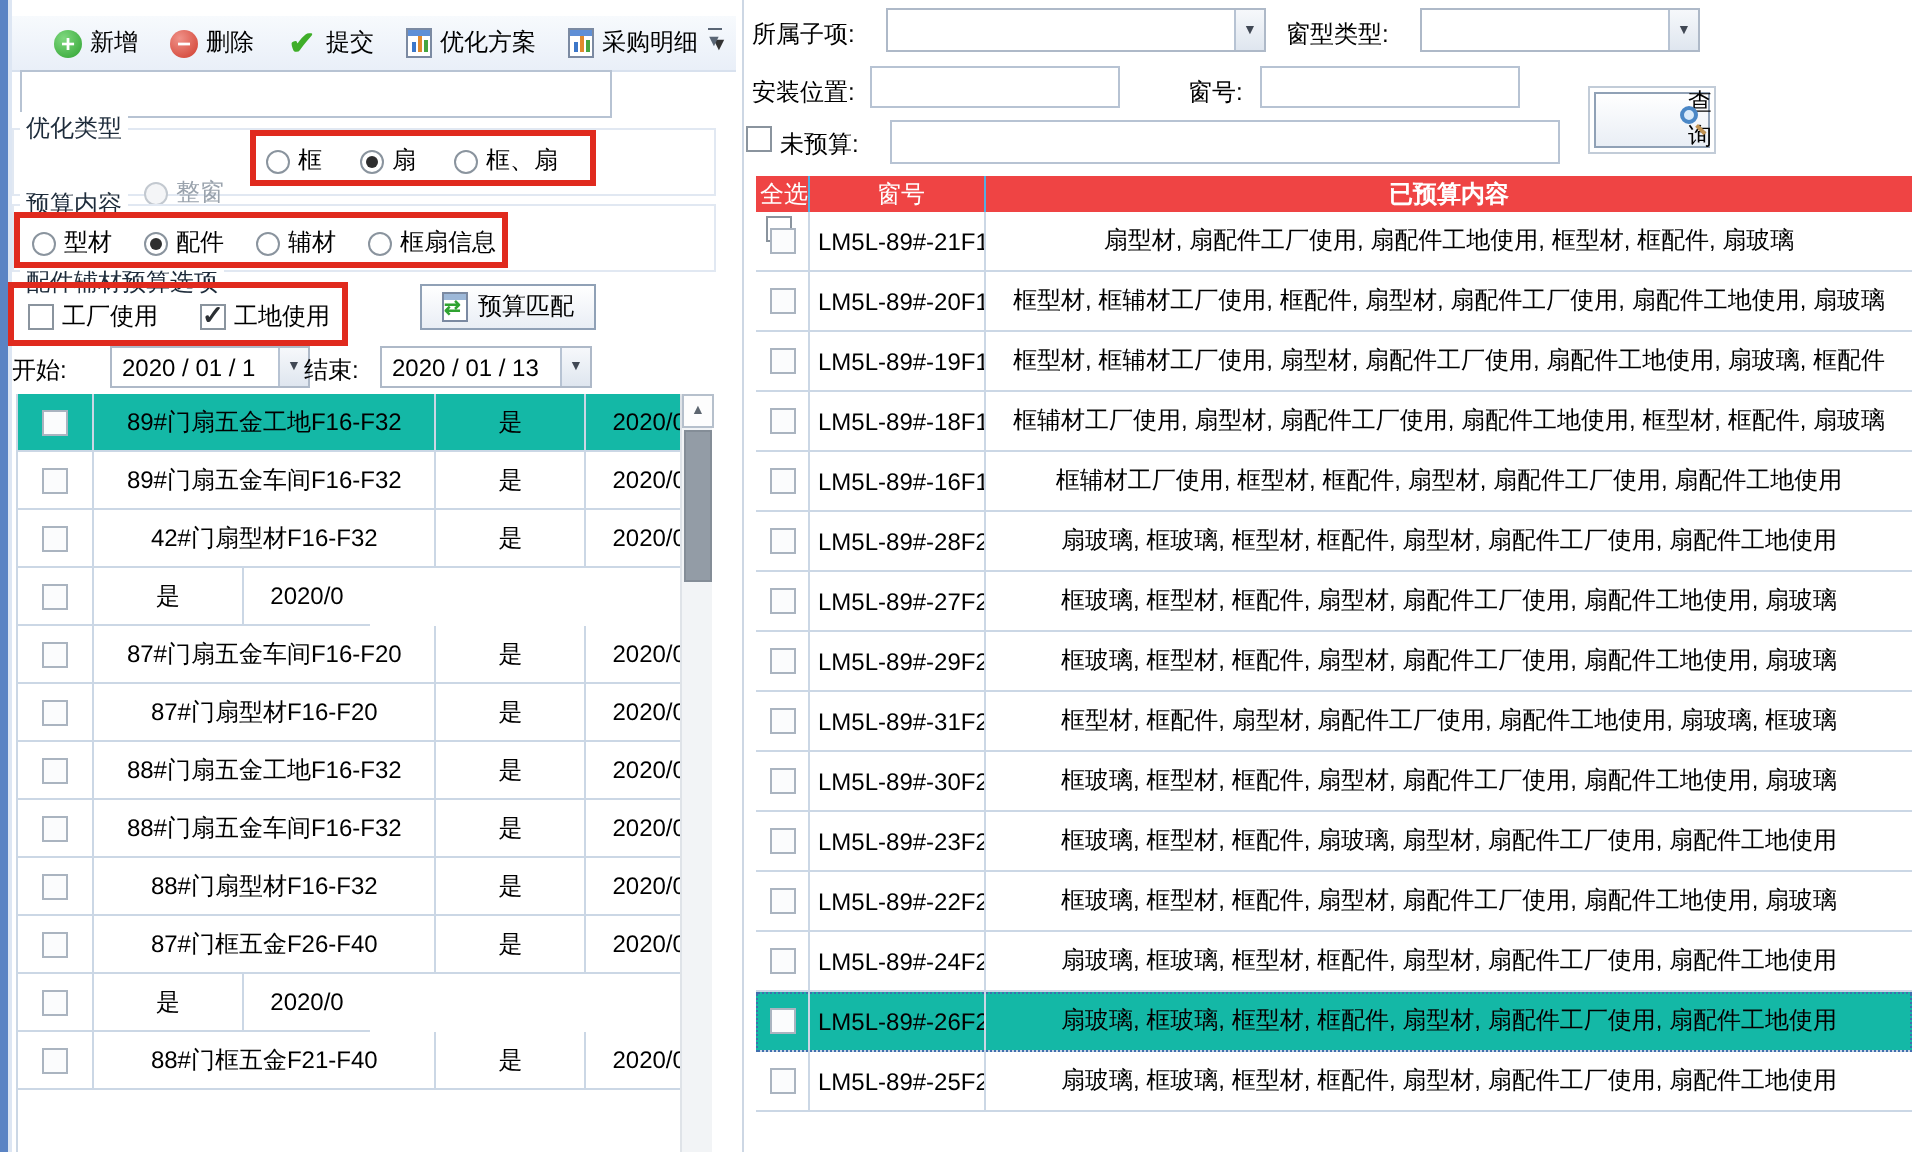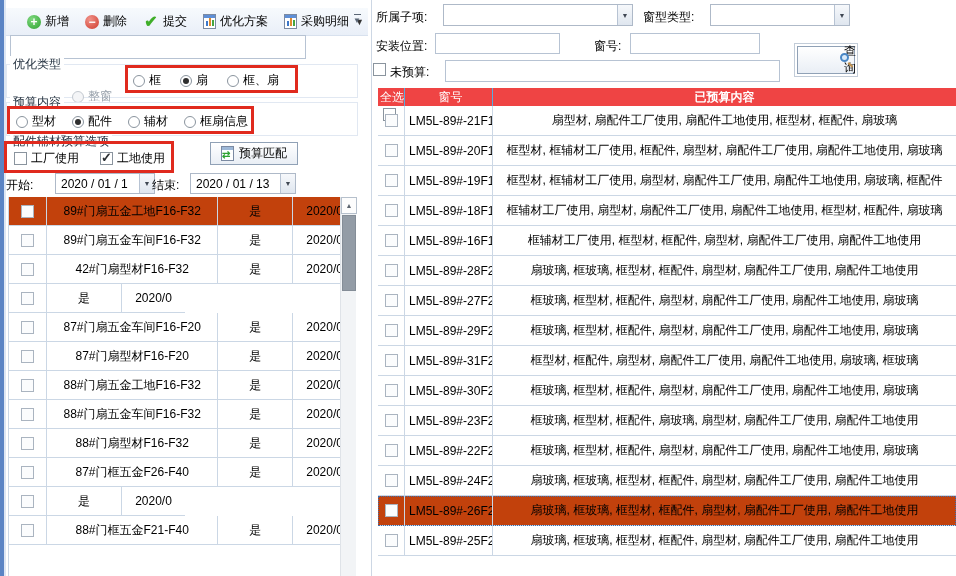--- a/index.html
+++ b/index.html
@@ -73,21 +73,21 @@
     justify-content:center; font-size:7px; color:#404854; }
 
   
   .tbl { overflow:hidden; background:#fff; }
   .thead { background:#ef4444; color:#fff; display:flex; height:18px; }
   .th { border-right:1px solid #55ade0; position:relative; }
   .trow { display:flex; background:#fff; }
   .td { border-right:1px solid #cbd7e5; border-bottom:1px solid #cbd7e5;
     display:flex; align-items:center; justify-content:center;
     white-space:nowrap; overflow:hidden; }
-  .trow.selected { background:#c2410c; }
+  .trow.selected { background:#14b8a6; }
 
   .ltable { left:8px; top:197px; width:348px; height:379px; border-left:1px solid #cbd7e5; }
   .ltable .trow { height:29px; }
   .lc1 { width:38px; } .lc2 { width:172px; } .lc3 { width:75px; } .lc4 { width:63px; border-right:none; }
 
   .rtable { left:378px; top:88px; width:578px; height:488px; }
   .rtable .trow { height:30px; }
   .rc1 { width:27px; } .rc2 { width:88px; justify-content:flex-start; padding-left:4px; }
   .rc3 { width:463px; border-right:none; }
   .rtable .trow.selected { outline:1px dotted #3f6fae; outline-offset:-1px; }

